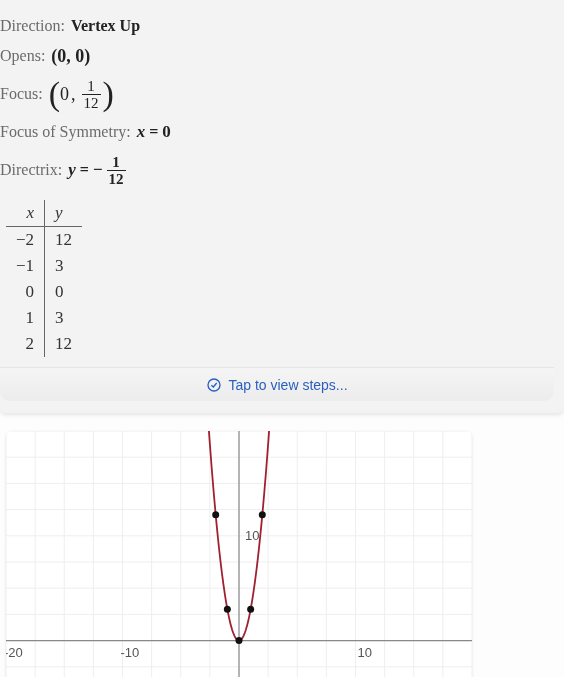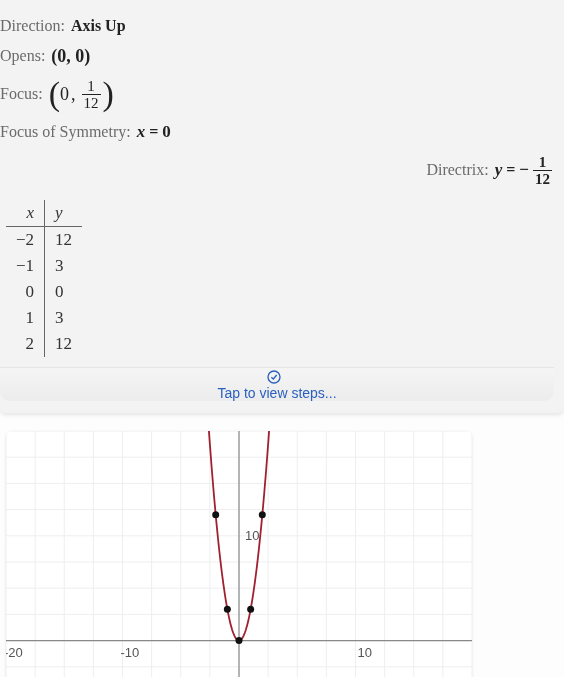--- a/index.html
+++ b/index.html
@@ -33,21 +33,20 @@
   
   .stepsbar {
     margin-top: 10px;
     height: 34px;
     background: linear-gradient(#f5f5f5,#ececec);
     border-radius: 0 0 10px 10px;
     display: flex; align-items: center; justify-content: center;
     font-family: Arial, sans-serif; font-size: 14px; color: #2a5fbf;
     cursor: pointer;
     border-top: 1px solid #e5e5e5;
-    flex-direction: column;
   }
   .checkicon { width: 16px; height: 16px; margin-right: 6px; }
   
   .graphcard {
     margin: 18px 0 0 6px;
     width: 466px; height: 262px;
     background: #fff;
     border-radius: 6px;
     box-shadow: 0 1px 3px rgba(0,0,0,0.12);
     position: relative;
@@ -60,21 +59,21 @@
   .curve { stroke: #a02030; stroke-width: 1.8; fill: none; }
   .pt { fill: #111; }
 </style>
 </head>
 <body>
 
 <div class="topcard">
 
   <div class="row">
     <span class="label">Direction:</span>
-    <span class="mathbold" style="font-family:Georgia;">Axis Up</span>
+    <span class="mathbold" style="font-family:Georgia;">Vertex Up</span>
   </div>
 
   <div class="row">
     <span class="label">Opens:</span>
     <span class="mathbold mathnum" style="font-size:18px;text-align:right;">(0, 0)</span>
   </div>
 
   <div class="row" style="min-height:40px;text-align:center;">
     <span class="label">Focus:</span>
     <span class="bigwrap">
@@ -90,21 +89,21 @@
     </span>
   </div>
 
   <div class="row">
     <span class="label">Focus of Symmetry:</span>
     <span class="mathvar mathbold" style="font-size:17px;">x</span>
     <span class="mathbold eq">=</span>
     <span class="mathbold mathnum" style="font-size:17px;">0</span>
   </div>
 
-  <div class="row" style="min-height:40px;justify-content:flex-end;">
+  <div class="row" style="min-height:40px;">
     <span class="label">Directrix:</span>
     <span class="mathvar mathbold" style="font-size:17px;">y</span>
     <span class="mathbold eq">=</span>
     <span class="mathbold mathnum" style="font-size:17px;margin-right:2px;">−</span>
     <span class="frac mathbold">
       <span class="num">1</span>
       <span class="bar"></span>
       <span class="den">12</span>
     </span>
   </div>

